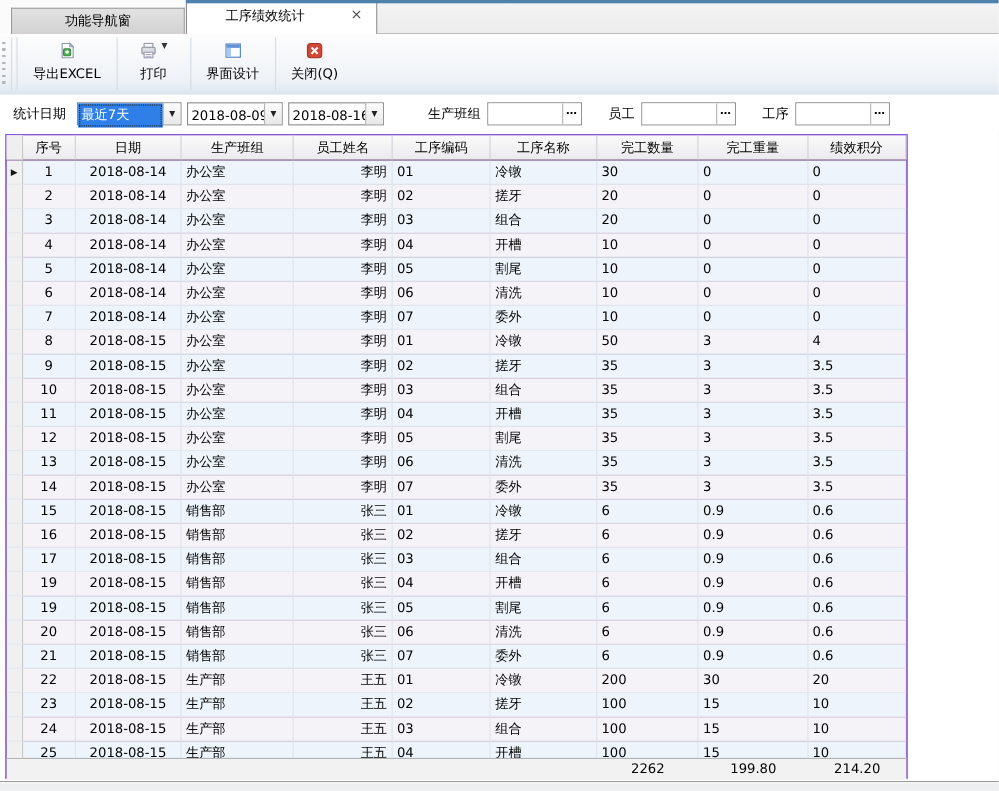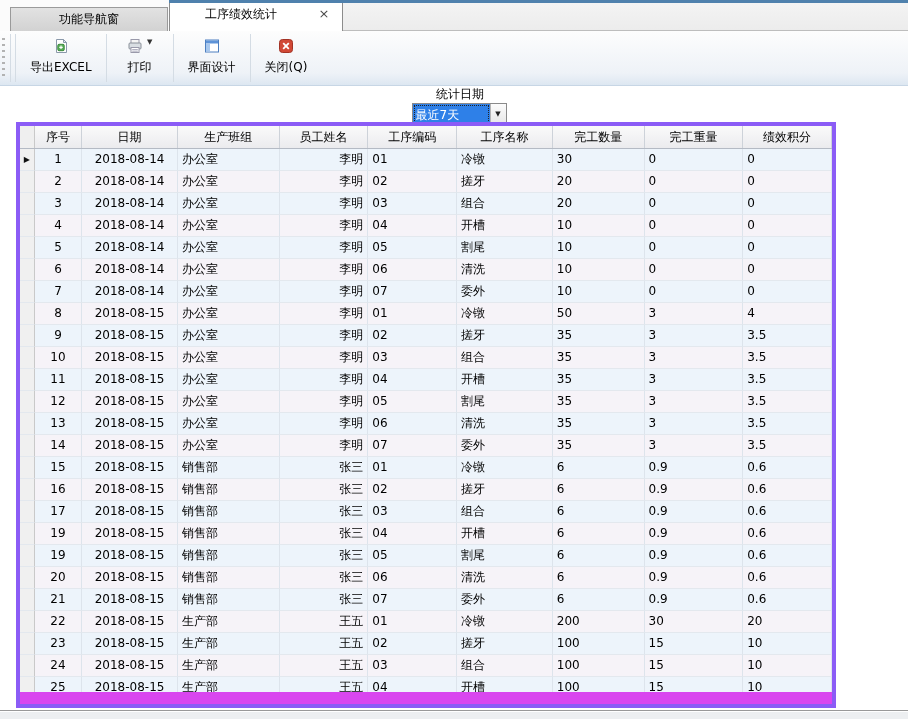--- a/index.html
+++ b/index.html
@@ -30,36 +30,36 @@
   .tbtn { display:flex; flex-direction:column; align-items:center; justify-content:flex-start;
     padding:6px 12px 0 12px; min-width:62px; cursor:pointer; }
   .tbtn .ic { height:17px; display:flex; align-items:center; }
   .tbtn .cap { margin-top:5px; white-space:nowrap; }
   .tsep { width:1px; background:#d4dce4; margin:3px 2px; }
   .printwrap { display:flex; align-items:center; }
   .caret { font-size:7px; color:#333; margin-left:4px; margin-top:-8px; }
 
   
   .filterbar { position:absolute; left:0; top:86px; width:908px; height:34px; background:#fff;
-    display:flex; align-items:center;flex-direction:column; }
+    display:flex; align-items:center; }
   .flabel { white-space:nowrap; }
   .combo { height:21px; border:1px solid #8a8a8a; background:#fff; display:flex; align-items:stretch; }
   .combo .val { flex:1; display:flex; align-items:center; padding:11px 3px; white-space:nowrap; overflow:hidden; }
   .combo .val.selected { background:#2e80e8; color:#fff; outline:1px dotted #222; outline-offset:-2px; }
   .combo .arrow { width:16px; border-left:1px solid #b5b5b5; background:linear-gradient(#fcfcfc,#e8e8e8);
     display:flex; align-items:center; justify-content:center; font-size:7px; color:#222; cursor:pointer; }
   .lookup { height:21px; border:1px solid #8a8a8a; background:#fff; display:flex; }
   .lookup input { flex:1; border:none; outline:none; min-width:10px; font:inherit; padding:0 3px; }
   .lookup .dots { width:17px; border-left:1px solid #b5b5b5; background:#fdfdfd; display:flex;
     align-items:center; justify-content:center; font-weight:bold; letter-spacing:1px; cursor:pointer;
     font-size:10px; padding-bottom:3px; }
 
   
-  .grid { position:absolute; left:16px; top:122px; width:820px; height:586px;
-    border:4px solid #8b5cf6; background:#d946ef; }
+  .grid { position:absolute; left:5px; top:122px; width:820px; height:586px;
+    border:1px solid #8b5cf6; background:#701a75; }
   .g-head { display:flex; height:23px; background:linear-gradient(#fafafa,#ebebee);
     border-bottom:1px solid #b4bac4; }
   .g-head .hcell { display:flex; align-items:center; justify-content:center;
     border-right:1px solid #cdd2d9; overflow:hidden; white-space:nowrap; }
   .g-head .sel-cell { background:#efefef; }
   .g-body { height:543px; overflow:hidden; }
   .grid-row { display:flex; height:22px; }
   .grid-row.odd  { background:#edf4fb; }
   .grid-row.even { background:#f6f3f8; }
   .cell { border-right:1px solid #dde4ec; border-bottom:1px solid #e3e8ee; line-height:20px;
@@ -516,16 +516,22 @@
           <div class="cell c2">生产部</div>
           <div class="cell c3">王五</div>
           <div class="cell c4">04</div>
           <div class="cell c5">开槽</div>
           <div class="cell c6">100</div>
           <div class="cell c7">15</div>
           <div class="cell c8">10</div>
         </div>
       </div>
 
+    <div class="g-foot">
+      <div class="f-spacer"></div>
+      <div class="fcell c6" style="border:none;background:none">2262</div>
+      <div class="fcell c7" style="border:none;background:none">199.80</div>
+      <div class="fcell c8" style="border:none;background:none">214.20</div>
+    </div>
   </div>
 
   <div class="bottombar"></div>
 </div>
 
 </body></html>

